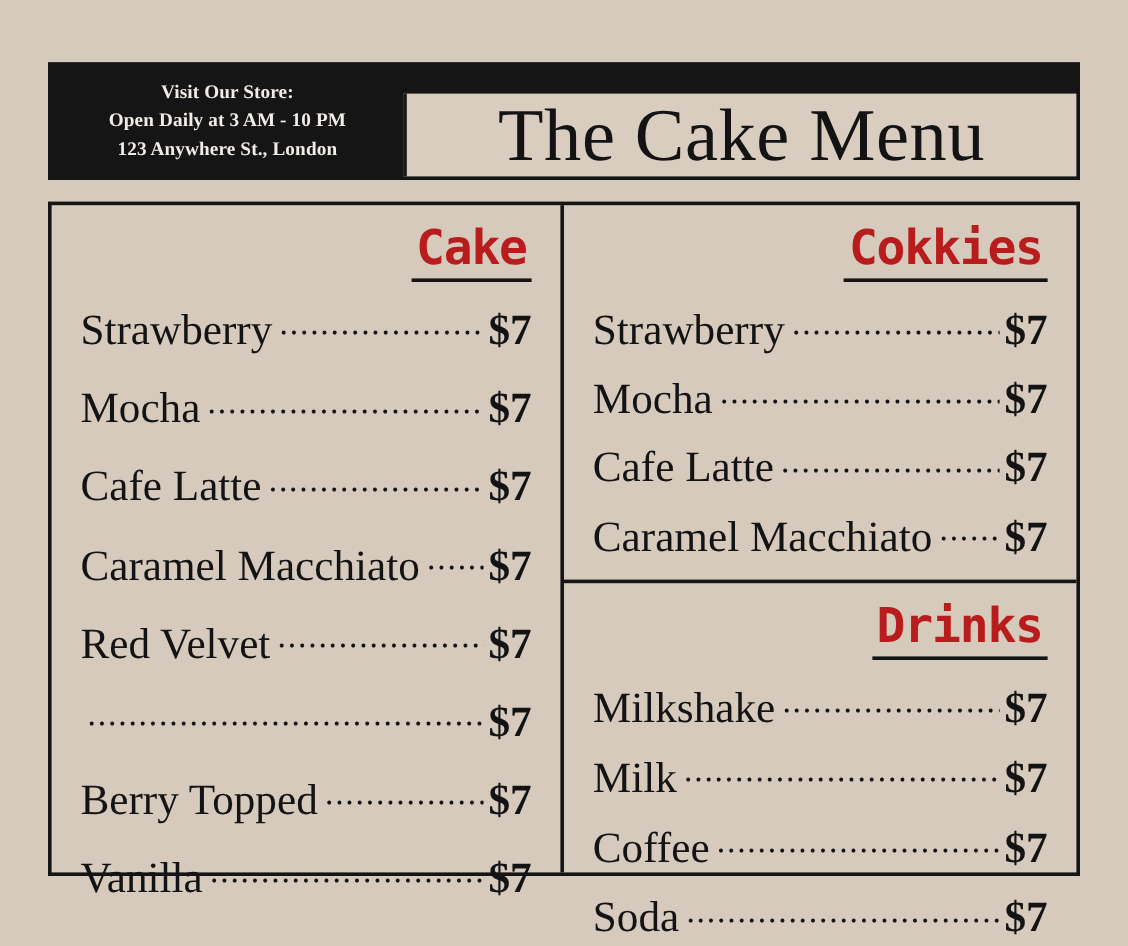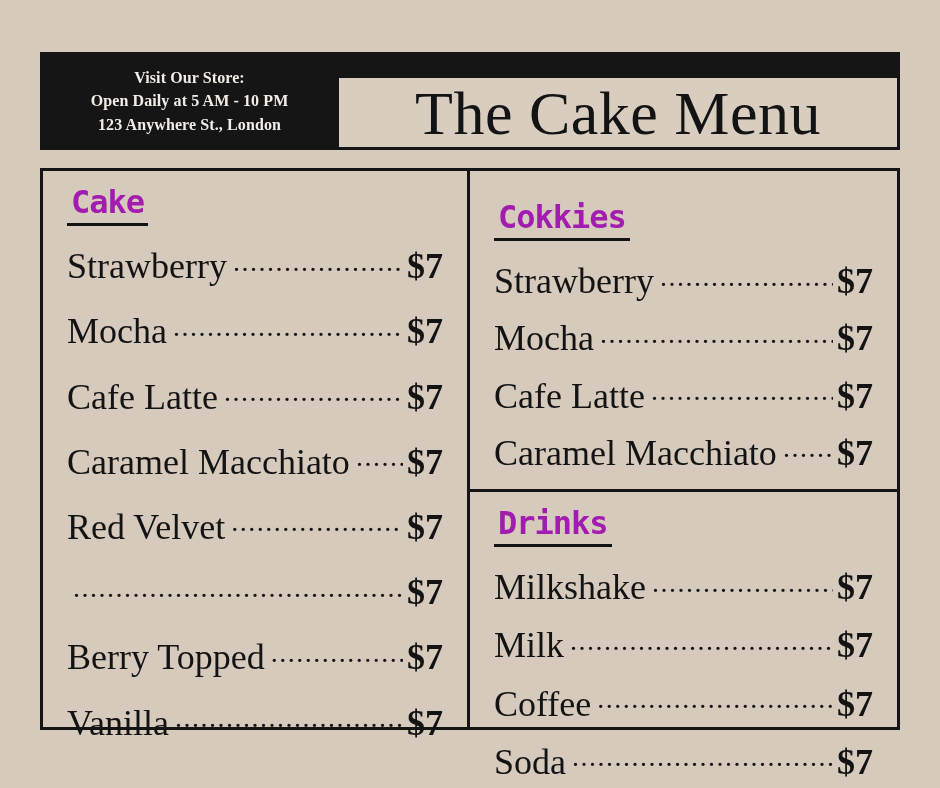--- a/index.html
+++ b/index.html
@@ -89,35 +89,35 @@
   }
   .col-right {
     width: 50%;
     box-sizing: border-box;
     display: flex;
     flex-direction: column;
   }
   .section-cookies {
     border-bottom: 3px solid #151515;
     box-sizing: border-box;
-    padding: 29px 24px 14px 24px;
+    padding: 14px 24px 14px 24px;
   }
   .section-drinks {
     flex: 1;
     box-sizing: border-box;
     padding: 14px 24px 14px 24px;
   }
 
   .section-heading {
-    text-align: left;
+    text-align: right;
     font-family: "DejaVu Sans Mono", monospace;
-    font-size: 32px;
+    font-size: 40px;
     font-weight: 700;
     letter-spacing: -1px;
-    color: #a21caf;
+    color: #b91c1c;
     margin: 0 0 16px 0;
     line-height: 1.1;
   }
   .section-heading span {
     border-bottom: 3px solid #131313;
     padding: 0 4px 3px 4px;
     display: inline-block;
   }
 
   .item-list {
@@ -162,21 +162,21 @@
   .item-price { flex: 0 0 auto; font-weight: 700; }
 </style>
 </head>
 <body>
 
 <div class="poster">
 
   <div class="header">
     <div class="store-info">
       <div class="line">Visit Our Store:</div>
-      <div class="line">Open Daily at 5 AM - 10 PM</div>
+      <div class="line">Open Daily at 3 AM - 10 PM</div>
       <div class="line">123 Anywhere St., London</div>
     </div>
     <div class="title-box">
       <div class="title">The Cake Menu</div>
     </div>
   </div>
 
   <div class="menu-body">
 
     <div class="col-left">

